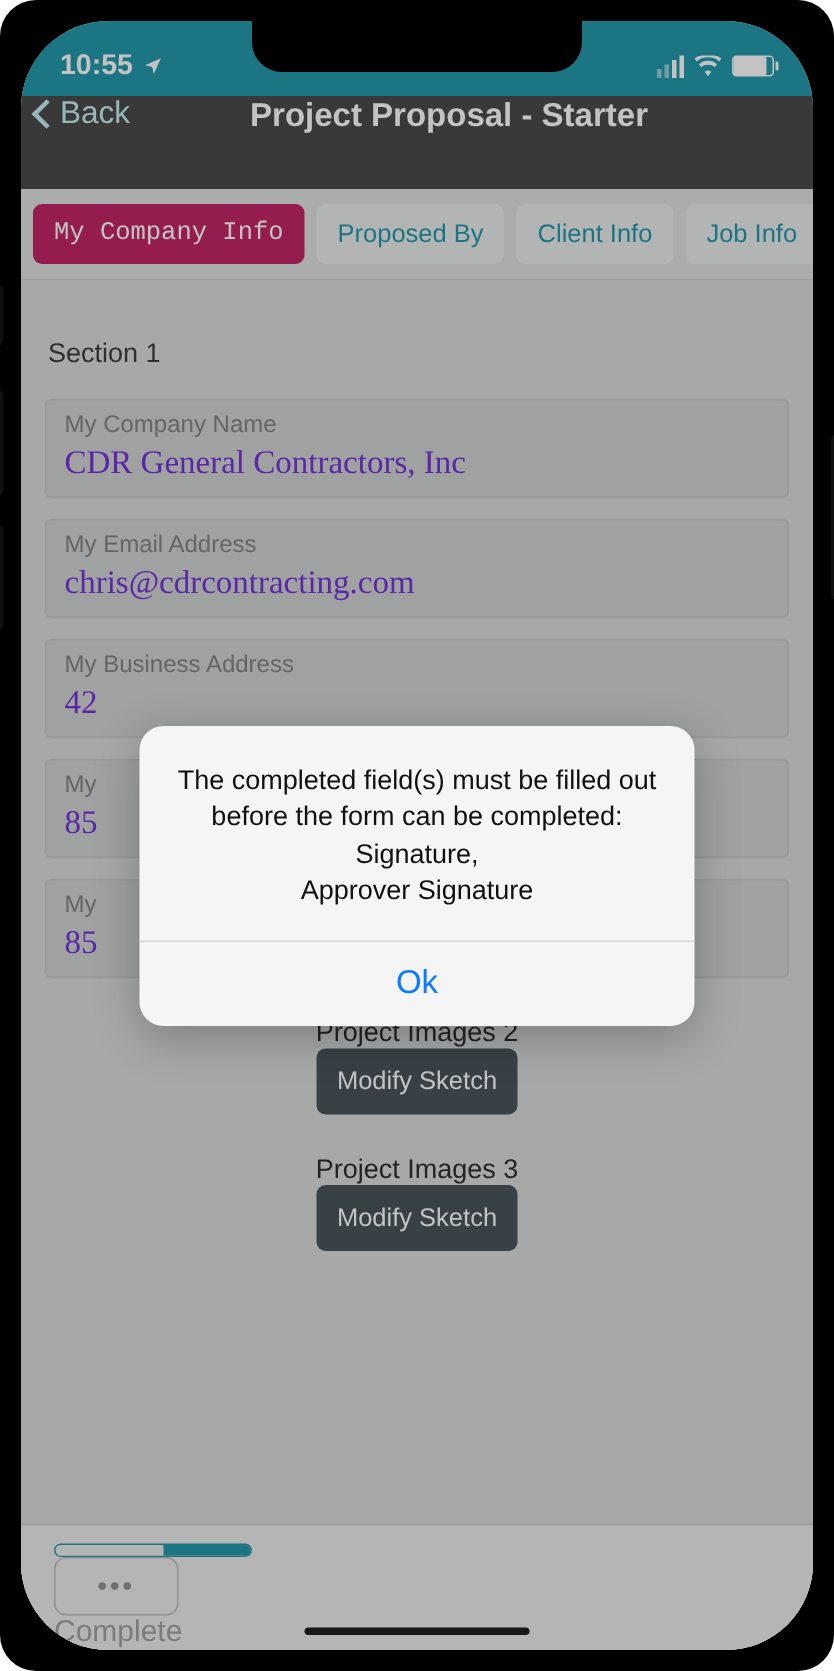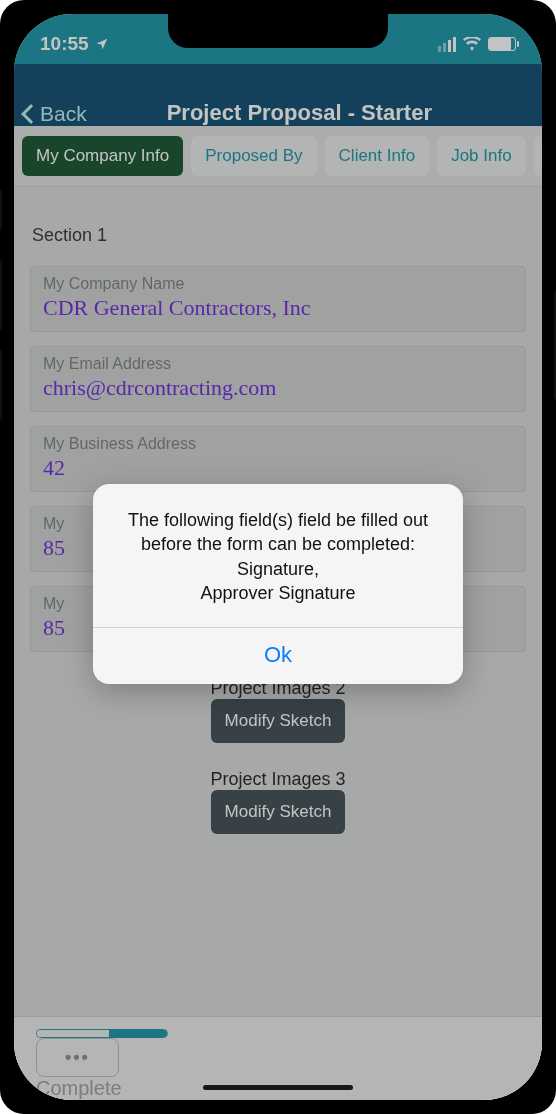--- a/index.html
+++ b/index.html
@@ -53,23 +53,23 @@
   .sig-bars span:nth-child(2){height:9px; opacity:.5;}
   .sig-bars span:nth-child(3){height:12px;}
   .sig-bars span:nth-child(4){height:15px;}
   .wifi-ic { width:18px; height:14px; }
   .batt { width:28px; height:14px; border:1.5px solid #fff; border-radius:3px; position:relative;}
   .batt::after{content:"";position:absolute;right:-4px;top:3px;width:2px;height:6px;background:#fff;border-radius:1px;}
   .batt > div{background:#fff;height:100%;width:85%;border-radius:1px;}
 
   
   .nav-bar {
-    background:#0c4a6e;
+    background:#404040;
     height:62px;
-    display:flex; align-items:flex-end;
+    display:flex; align-items:flex-start;
     padding: 0 10px;
     color:#fff;
   }
   .back-btn { display:flex; align-items:center; gap:2px; color:#c2edf3; font-size:21px; }
   .chev { width:14px; height:14px; border-left:3px solid #c2edf3; border-bottom:3px solid #c2edf3; transform:rotate(45deg); }
   .nav-title { flex:1; text-align:center; font-size:22px; font-weight:600; margin-left:-20px;}
 
   
   .seg-bar {
     background:#dedfe0;
@@ -78,21 +78,21 @@
     border-bottom:1px solid #c9cbcc;
   }
   .seg-tab {
     background:#e9eaeb;
     color:#1894a5;
     font-size:17px;
     padding:10px 14px;
     border-radius:6px;
     white-space:nowrap;
   }
-  .seg-tab.active { background:#14532d; color:#fff; }
+  .seg-tab.active { background:#be185d; color:#fff;font-family:Liberation Mono, monospace; }
   .seg-tab.clipped { padding-right:4px; padding-left:6px; width:10px; overflow:hidden;}
 
   
   .content {
     padding: 22px 16px 120px 16px;
     height: calc(100% - 50px - 62px - 58px);
     background:#d9dbdc;
     overflow:hidden;
   }
   .section-title { font-size:18px; color:#333; margin: 16px 0 20px 2px;}
@@ -256,21 +256,21 @@
       </div>
       <div class="more-btn">•••</div>
       <div class="complete-btn">Complete</div>
       <div class="home-ind"></div>
     </div>
 
     <div class="dim"></div>
 
     <div class="alert">
       <div class="alert-body">
-        <div>The following field(s) field be filled out</div>
+        <div>The completed field(s) must be filled out</div>
         <div>before the form can be completed:</div>
         <div>Signature,</div>
         <div>Approver Signature</div>
       </div>
       <div class="alert-btn">Ok</div>
     </div>
 
   </div>
 </div>
 

